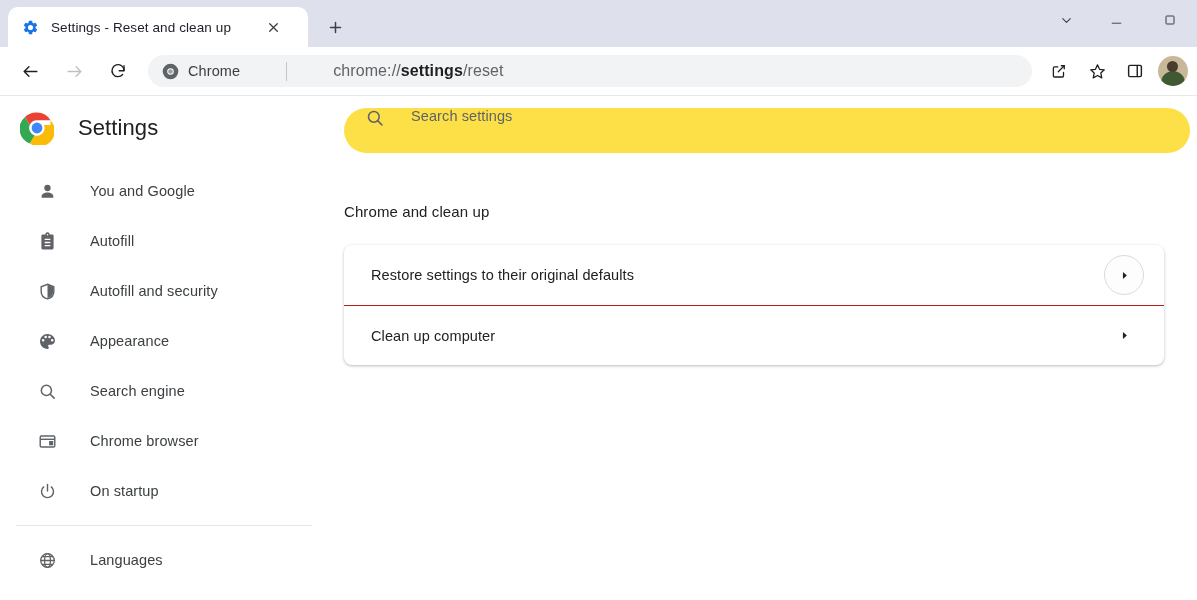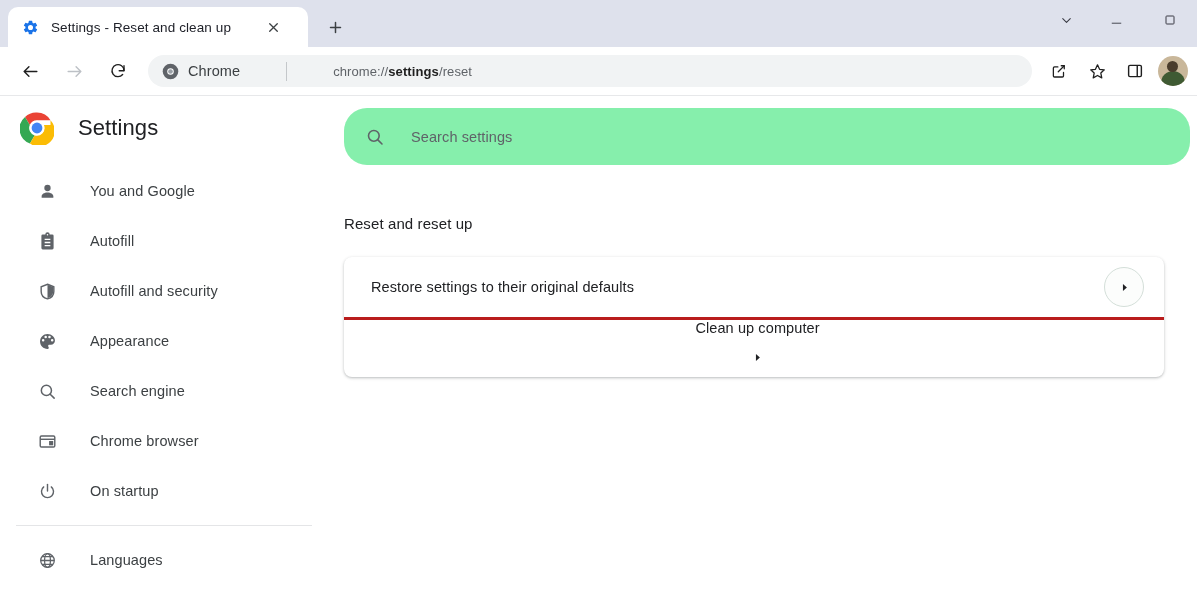--- a/index.html
+++ b/index.html
@@ -118,21 +118,21 @@
     letter-spacing: .1px;
   }
   .omni-sep {
     width: 1px;
     height: 19px;
     background: #c4c7ca;
     margin: 0 12px;
     flex: 0 0 1px;
   }
   .omni-url {
-    font-size: 13px;
+    font-size: 16px;
     color: #5f6368;
     white-space: nowrap;
     overflow: hidden;
     letter-spacing: .1px;
   }
   .omni-url b { color: #1f1f1f; font-weight: 700; }
 
   .tbicon {
     width: 32px; height: 32px;
     margin: 0 3px;
@@ -218,25 +218,24 @@
   }
 
   
   .main {
     flex: 1 1 auto;
     padding-left: 2px;
     min-width: 0;
   }
   .searchbar {
     margin: 12px 7px 0 0;
-    height: 57px;
-    background: #86efac;
+    height: 45px;
+    background: #fde047;
     border-radius: 23px;
     display: flex;
-    align-items: center;
     padding-left: 21px;
   }
   .searchbar .sico {
     width: 20px; height: 20px;
     flex: 0 0 20px;
     color: #5f6368;
     display: flex;
   }
   .searchbar .sph {
     margin-left: 26px;
@@ -258,21 +257,21 @@
     box-shadow: 0 1px 2px 0 rgba(60,64,67,.22), 0 1px 3px 1px rgba(60,64,67,.10);
     overflow: hidden;
   }
   .row {
     height: 60px;
     display: flex;
     align-items: center;
     padding: 0 20px 0 27px;
     position: relative;
   }
-  .row + .row { border-top: 3px solid #b91c1c; flex-direction: column; }
+  .row + .row { border-top: 1px solid #b91c1c; }
   .row .rlabel {
     flex: 1 1 auto;
     font-size: 14.5px;
     color: #202124;
     letter-spacing: .1px;
   }
   .arrowbtn {
     width: 40px; height: 40px;
     flex: 0 0 40px;
     border-radius: 50%;
@@ -506,21 +505,21 @@
     <div class="searchbar">
       <span class="sico">
         <svg width="20" height="20" viewBox="0 0 24 24" fill="none" stroke="currentColor" stroke-width="1.9" stroke-linecap="round">
           <circle cx="10.6" cy="10.6" r="6.4"></circle>
           <path d="M15.4 15.4 L20.4 20.4"></path>
         </svg>
       </span>
       <span class="sph">Search settings</span>
     </div>
 
-    <div class="section-title">Reset and reset up</div>
+    <div class="section-title">Chrome and clean up</div>
 
     <div class="card">
 
       <div class="row">
         <span class="rlabel">Restore settings to their original defaults</span>
         <span class="arrowbtn focused">
           <svg width="11" height="11" viewBox="0 0 24 24" fill="currentColor">
             <path d="M8.6 4.2 L17.2 12 L8.6 19.8 Z"></path>
           </svg>
         </span>

